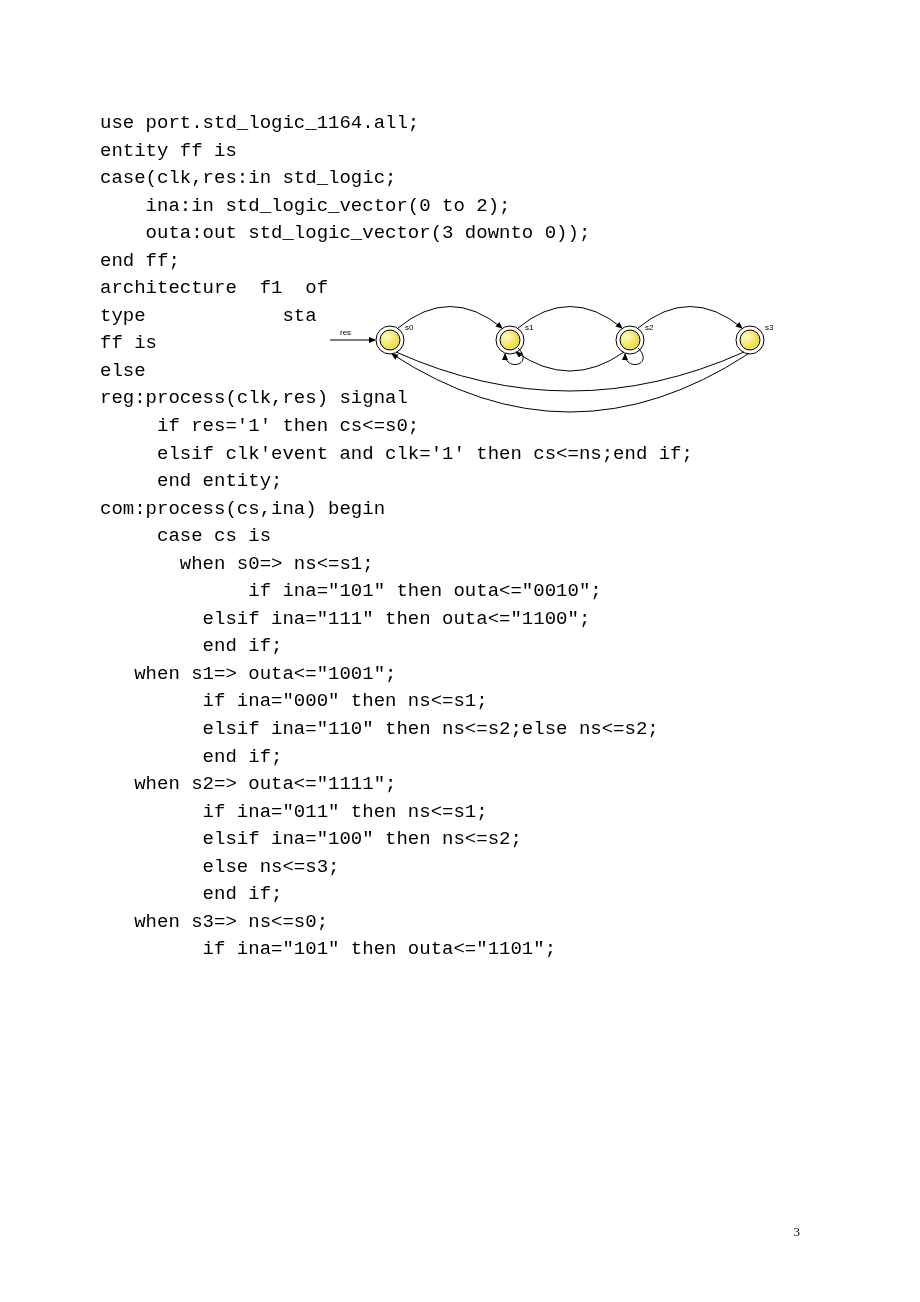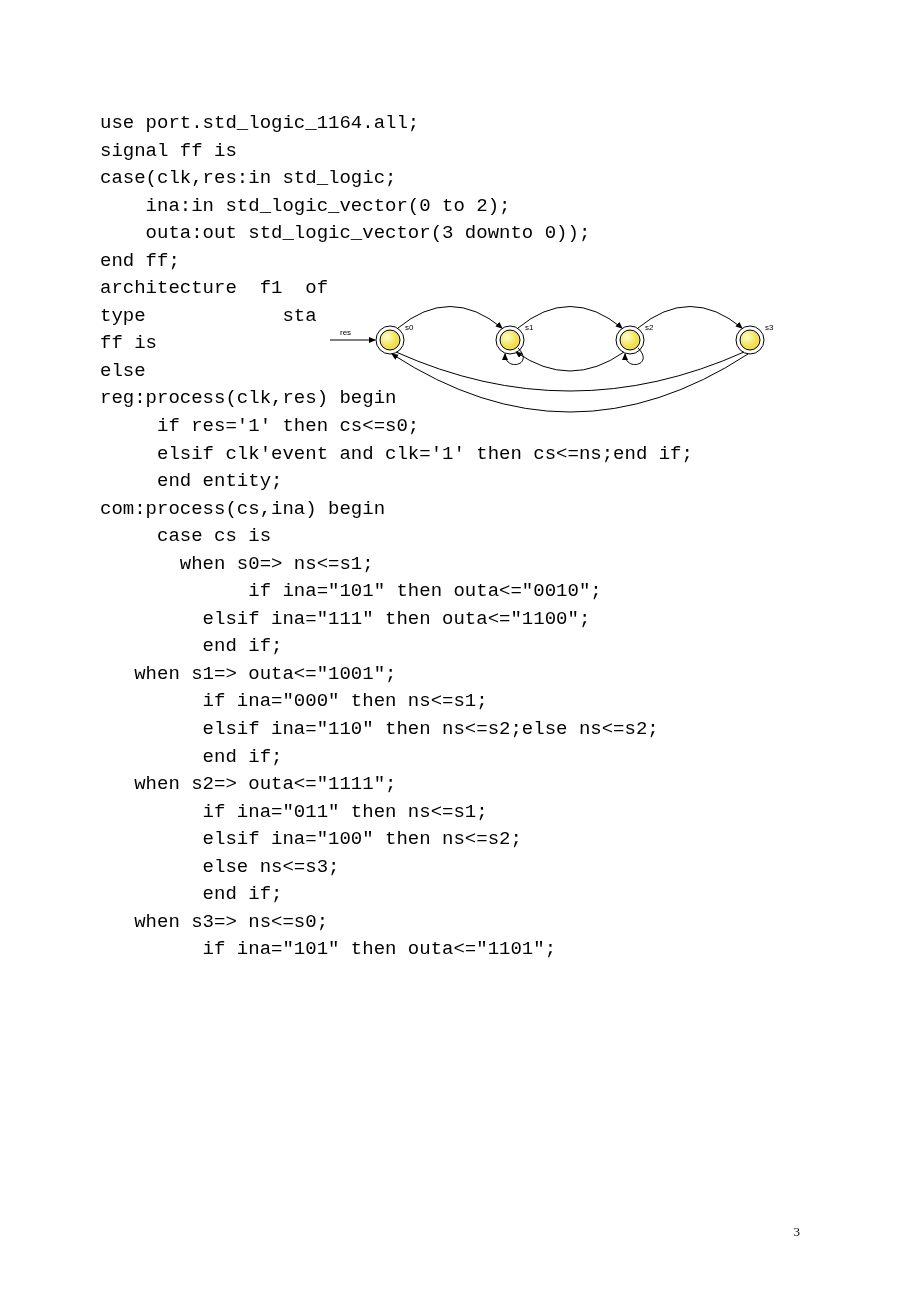--- a/index.html
+++ b/index.html
@@ -29,38 +29,38 @@
     bottom: 60px;
     right: 120px;
     font-family: "Times New Roman", serif;
     font-size: 13px;
   }
 </style>
 </head>
 <body>
 
 <div class="code-block">use port.std_logic_1164.all;</div>
-<div class="code-block">signal ff is</div>
+<div class="code-block">entity ff is</div>
 <div class="code-block">case(clk,res:in std_logic;</div>
 <div class="code-block">    ina:in std_logic_vector(0 to 2);</div>
 <div class="code-block">    outa:out std_logic_vector(3 downto 0));</div>
 <div class="code-block">end ff;</div>
 <div class="code-block"></div>
 
 <div style="display:flex; align-items:flex-end;">
   <div>
     <div class="code-block">architecture  f1  of</div>
     <div class="code-block">type            sta</div>
     <div class="code-block">ff is</div>
   </div>
 </div>
 
 <div class="code-block"></div>
 <div class="code-block">else</div>
-<div class="code-block">reg:process(clk,res) begin</div>
+<div class="code-block">reg:process(clk,res) signal</div>
 <div class="code-block">     if res='1' then cs&lt;=s0;</div>
 <div class="code-block">     elsif clk'event and clk='1' then cs&lt;=ns;end if;</div>
 <div class="code-block">     end entity;</div>
 <div class="code-block">com:process(cs,ina) begin</div>
 <div class="code-block">     case cs is</div>
 <div class="code-block">       when s0=&gt; ns&lt;=s1;</div>
 <div class="code-block">             if ina="101" then outa&lt;="0010";</div>
 <div class="code-block">         elsif ina="111" then outa&lt;="1100";</div>
 <div class="code-block">         end if;</div>
 <div class="code-block">   when s1=&gt; outa&lt;="1001";</div>

